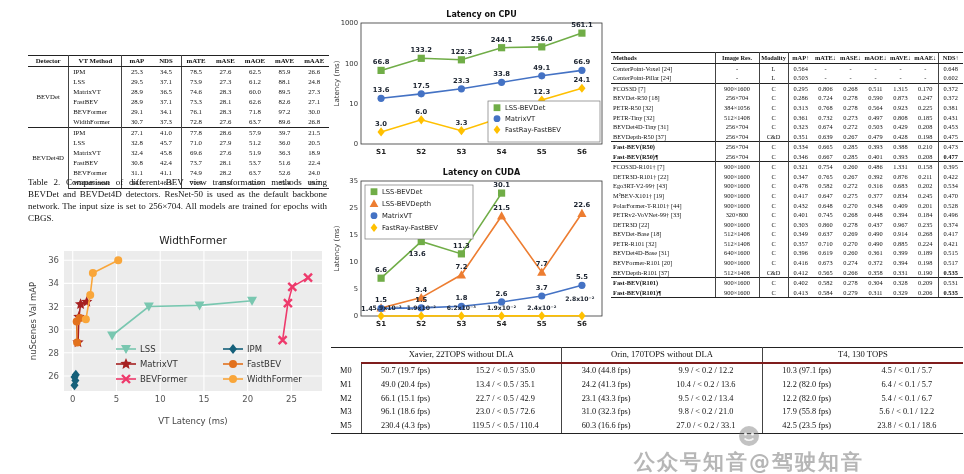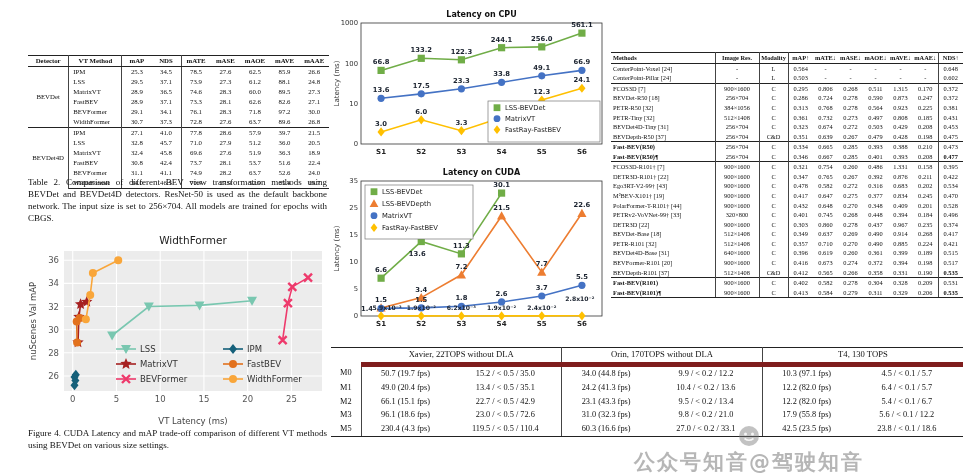--- a/index.html
+++ b/index.html
@@ -26,21 +26,21 @@
   table.nus tbody tr:first-child td{border-top:1px solid #222;}
   table.nus tbody:last-child tr:last-child td{border-bottom:1px solid #222;}
   table.nus .vr{border-right:1px solid #444;}
   table.nus td.m, table.nus th.m{text-align:left;padding-left:2px;}
   table.nus .b{font-weight:bold;}
   
   #plat-host{position:absolute;left:331px;top:347px;width:632px;}
   table.plat{width:100%;font-size:8.3px;table-layout:fixed;}
   table.plat th, table.plat td{padding:2.1px 2px;text-align:center;white-space:nowrap;line-height:1.15;}
   table.plat tr.ghead th{border-top:1px solid #222;font-weight:normal;font-size:8.6px;}
-  table.plat tr.ghead th.grp{border-bottom:5px solid #7f1d1d;margin-top:24px;}
+  table.plat tr.ghead th.grp{border-bottom:2px solid #7f1d1d;margin-top:24px;}
   table.plat tr.shead th{font-weight:normal;border-bottom:1px solid #222;}
   table.plat tbody tr:last-child td{border-bottom:1px solid #222;}
   table.plat .vr{border-right:1px solid #444;}
   
   #fig4-host{position:absolute;left:26px;top:233px;}
   #cpu-host{position:absolute;left:331px;top:8px;text-align:right;}
   #cuda-host{position:absolute;left:331px;top:166px;}
   #t2-cap{left:28px;top:177px;width:299px;}
   #fig4-cap{left:28px;top:428px;width:299px;}
   svg text{font-family:"DejaVu Sans", sans-serif;}
@@ -278,21 +278,20 @@
         <line x1="197" y1="131" x2="217" y2="131" stroke="#e2711d" stroke-width="1.6"></line>
         <circle cx="207" cy="131" r="4" fill="#e2711d"></circle>
         <text x="221" y="134" font-size="8.5" fill="#333">FastBEV</text>
         <line x1="90" y1="146" x2="110" y2="146" stroke="#ee3a6c" stroke-width="1.6"></line>
         <path d="M96,142 L104,150 M96,150 L104,142" stroke="#ee3a6c" stroke-width="2.4" fill="none"></path>
         <text x="114" y="149" font-size="8.5" fill="#333">BEVFormer</text>
         <line x1="197" y1="146" x2="217" y2="146" stroke="#f9a63a" stroke-width="1.6"></line>
         <circle cx="207" cy="146" r="4" fill="#f9a63a"></circle>
         <text x="221" y="149" font-size="8.5" fill="#333">WidthFormer</text>
       </svg></div>
-  <div id="fig4-cap" class="cap">Figure 4. CUDA Latency and mAP trade-off comparison of different VT methods using BEVDet on various size settings.</div>
   <div id="cpu-host"><svg width="278" height="155" viewBox="0 0 278 155">
         <rect x="30" y="15" width="241" height="121" fill="none" stroke="#333" stroke-width="0.8"></rect>
         <text x="150.5" y="9" font-size="8" font-weight="bold" fill="#111" text-anchor="middle">Latency on CPU</text>
         <text x="8" y="75.5" font-size="7" fill="#333" text-anchor="middle" transform="rotate(-90 8 75.5)">Latency (ms)</text>
         <text x="27" y="138.3" font-size="6.8" fill="#333" text-anchor="end">0</text>
         <text x="27" y="97.96666666666665" font-size="6.8" fill="#333" text-anchor="end">10</text>
         <text x="27" y="57.633333333333326" font-size="6.8" fill="#333" text-anchor="end">100</text>
         <text x="27" y="17.3" font-size="6.8" fill="#333" text-anchor="end">1000</text>
         <text x="50.08333333333333" y="146" font-size="7" font-weight="600" fill="#222" text-anchor="middle">S1</text>
         <text x="90.25" y="146" font-size="7" font-weight="600" fill="#222" text-anchor="middle">S2</text>

